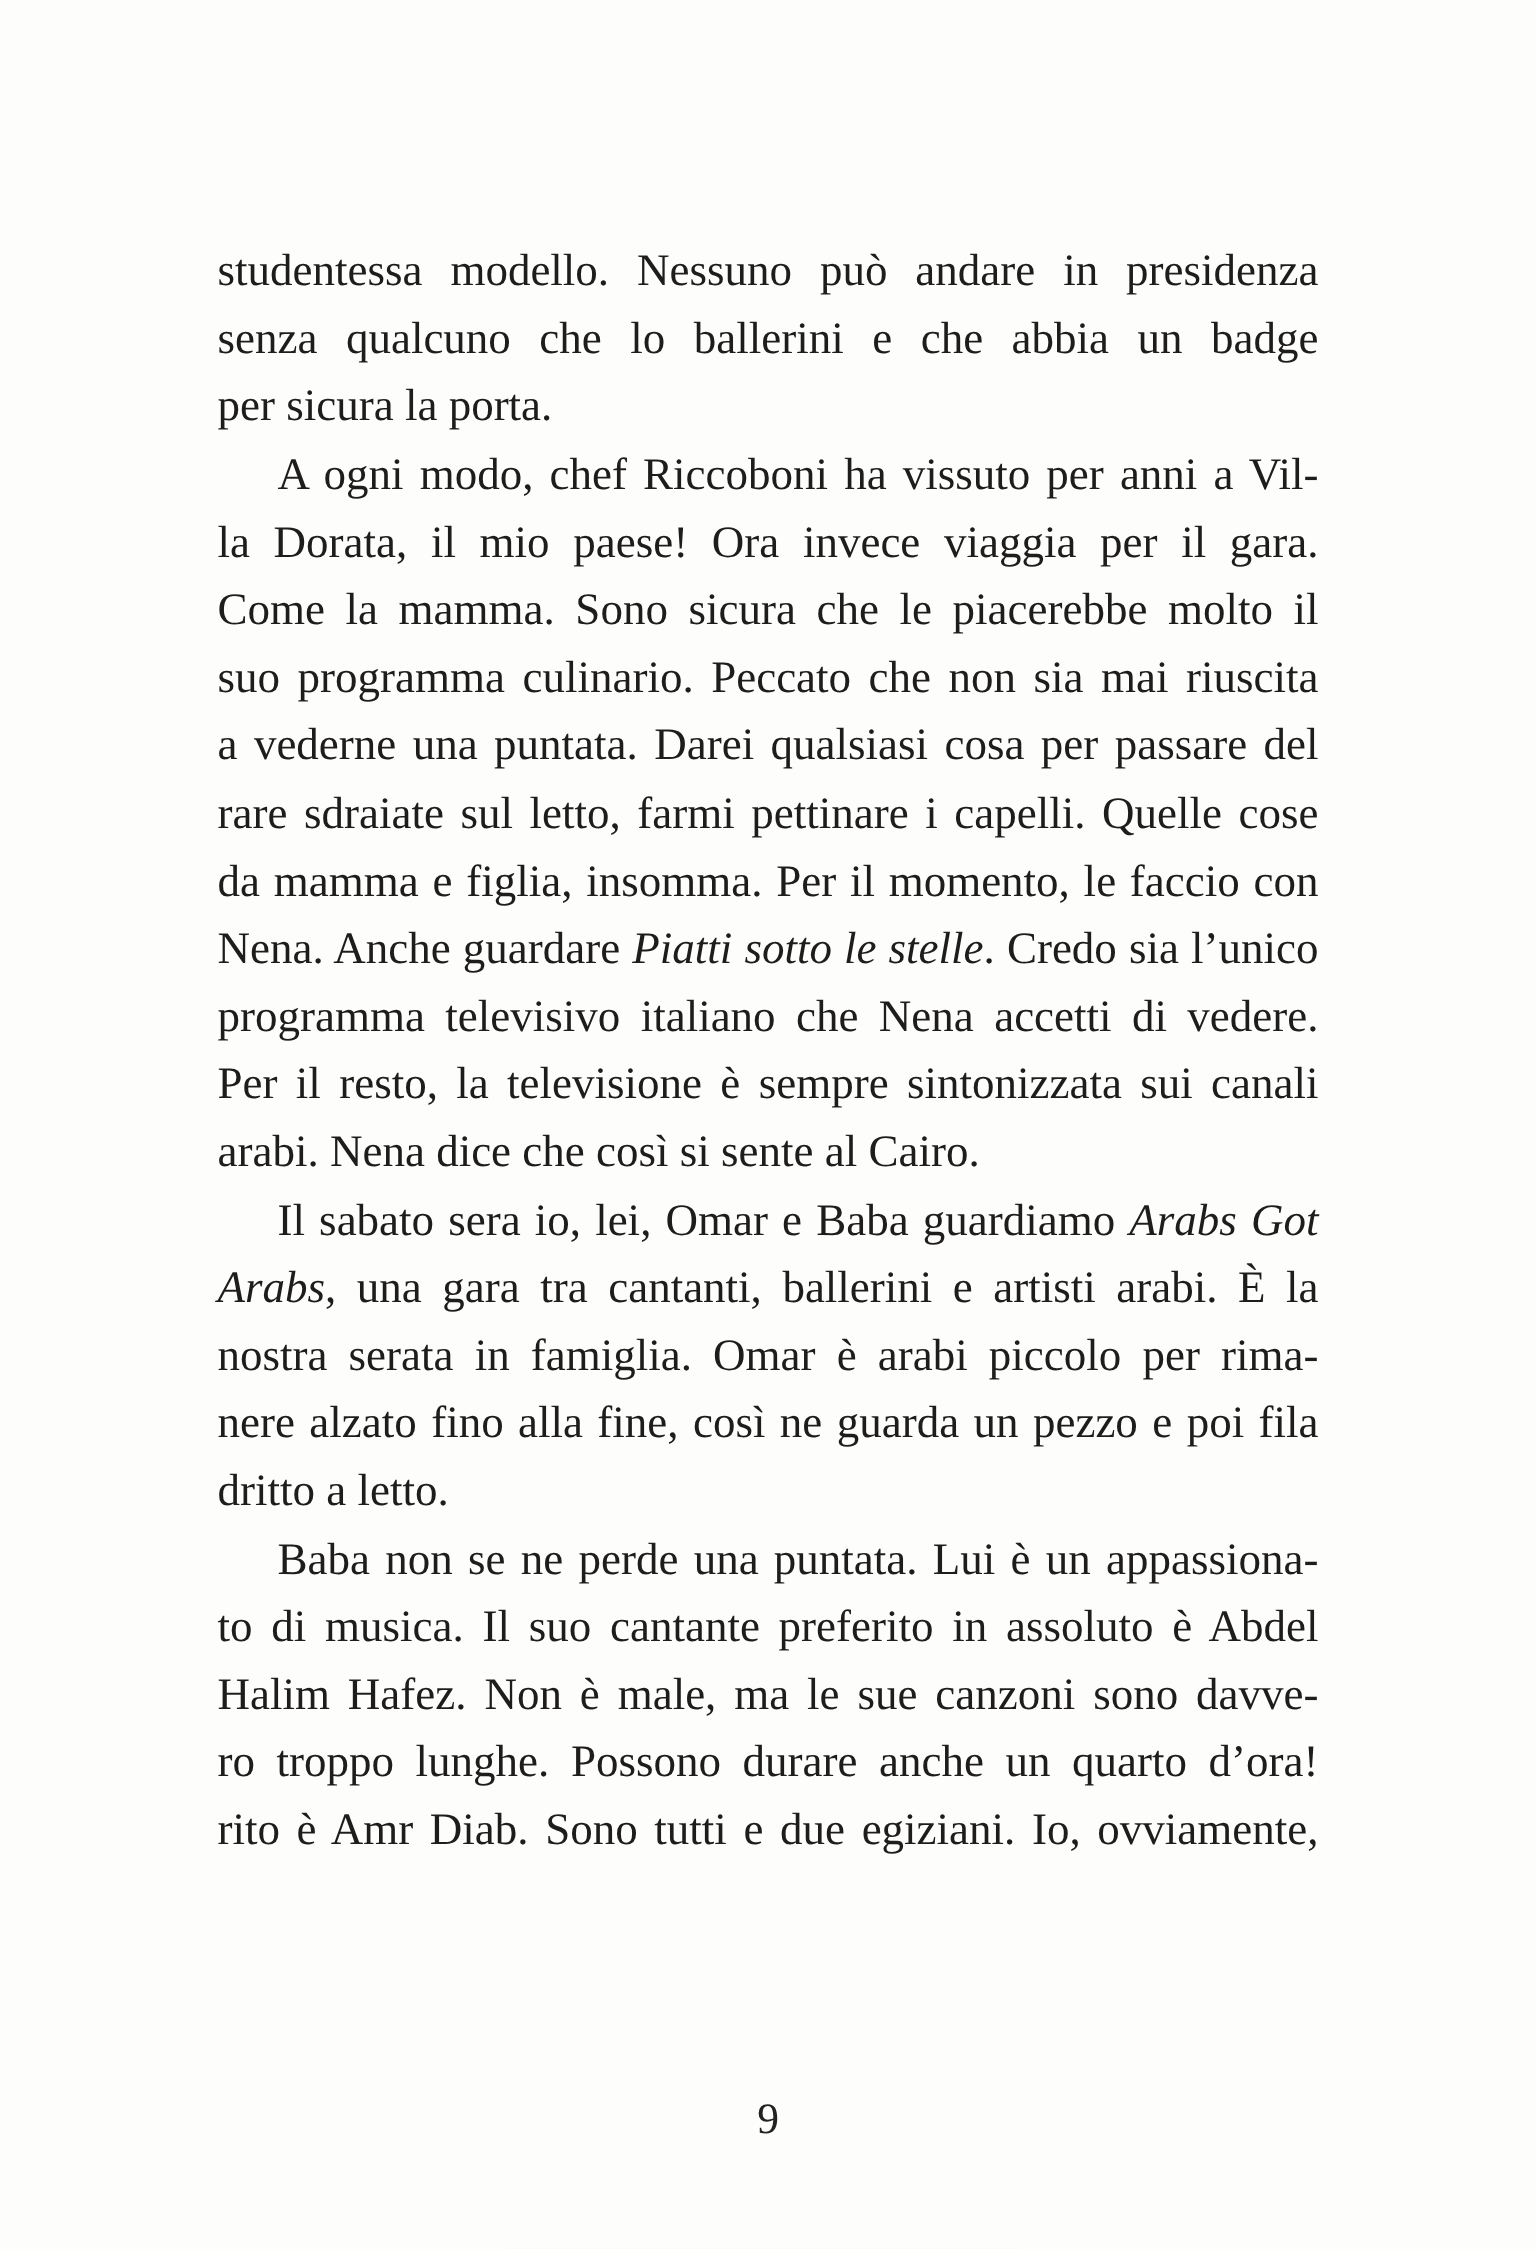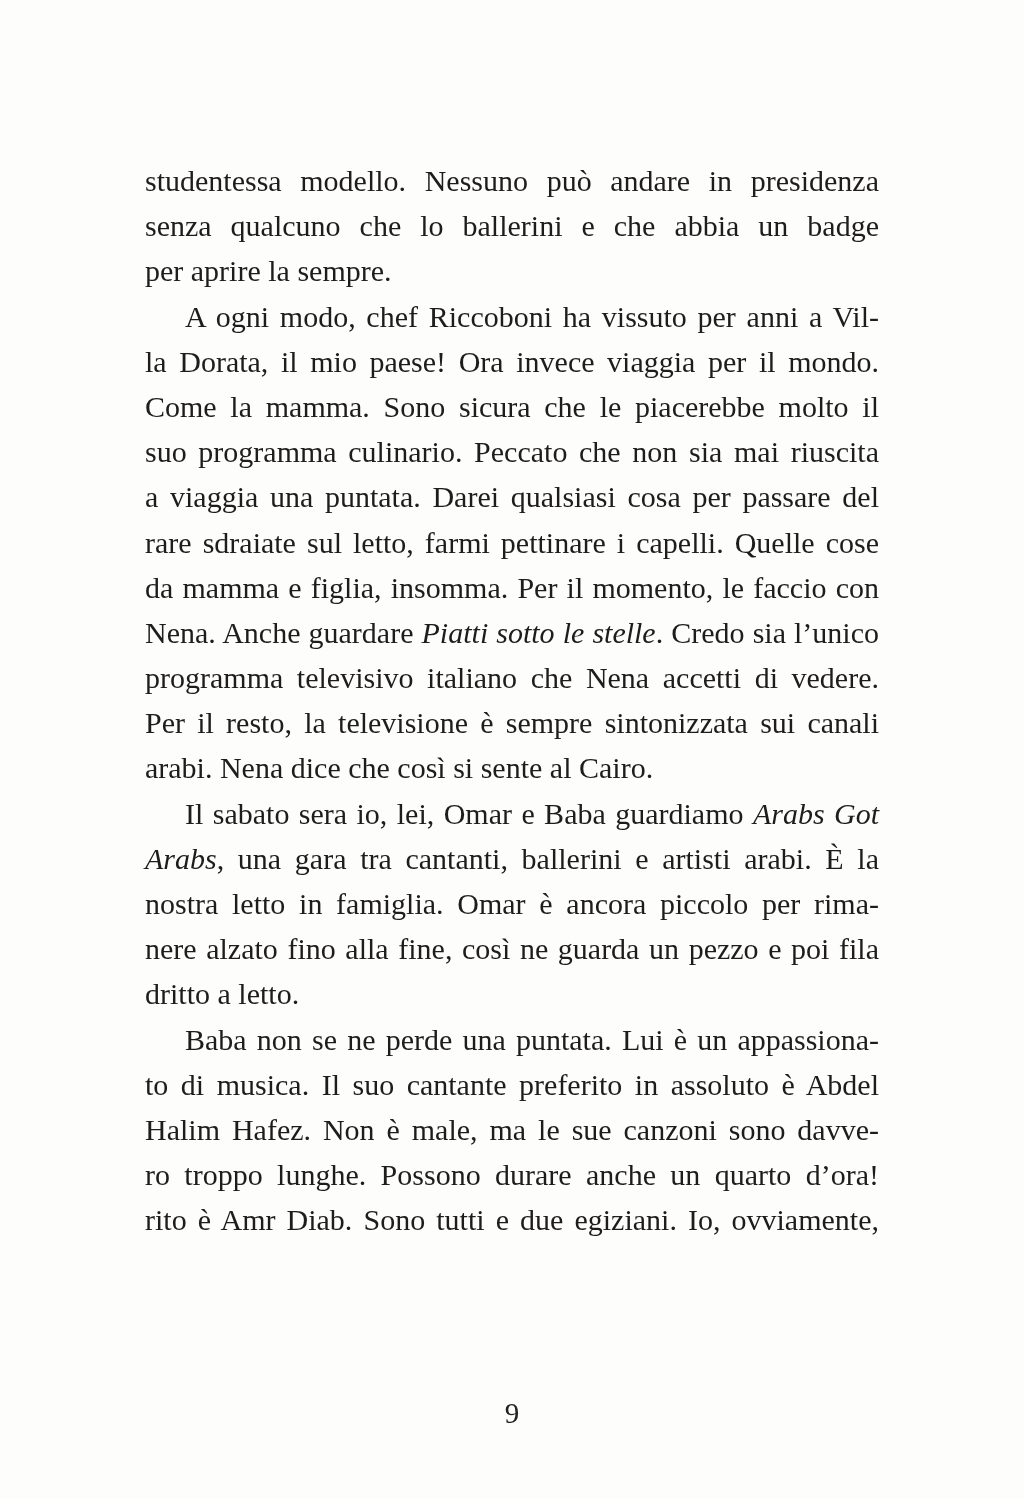--- a/index.html
+++ b/index.html
@@ -54,35 +54,35 @@
     color: #242220;
   }
 </style>
 </head>
 <body>
 
 <div class="page">
   <div class="text-block">
       <div class="line just"><span>studentessa modello. Nessuno può andare in presidenza</span></div>
       <div class="line just"><span>senza qualcuno che lo ballerini e che abbia un badge</span></div>
-      <div class="line"><span>per aprire la sempre.</span></div>
+      <div class="line"><span>per sicura la porta.</span></div>
       <div class="line indent just"><span>A ogni modo, chef Riccoboni ha vissuto per anni a Vil-</span></div>
-      <div class="line just"><span>la Dorata, il mio paese! Ora invece viaggia per il mondo.</span></div>
+      <div class="line just"><span>la Dorata, il mio paese! Ora invece viaggia per il gara.</span></div>
       <div class="line just"><span>Come la mamma. Sono sicura che le piacerebbe molto il</span></div>
       <div class="line just"><span>suo programma culinario. Peccato che non sia mai riuscita</span></div>
-      <div class="line just"><span>a viaggia una puntata. Darei qualsiasi cosa per passare del</span></div>
+      <div class="line just"><span>a vederne una puntata. Darei qualsiasi cosa per passare del</span></div>
       <div class="line just"><span>rare sdraiate sul letto, farmi pettinare i capelli. Quelle cose</span></div>
       <div class="line just"><span>da mamma e figlia, insomma. Per il momento, le faccio con</span></div>
       <div class="line just"><span>Nena. Anche guardare </span><em>Piatti sotto le stelle</em><span>. Credo sia l’unico</span></div>
       <div class="line just"><span>programma televisivo italiano che Nena accetti di vedere.</span></div>
       <div class="line just"><span>Per il resto, la televisione è sempre sintonizzata sui canali</span></div>
       <div class="line"><span>arabi. Nena dice che così si sente al Cairo.</span></div>
       <div class="line indent just"><span>Il sabato sera io, lei, Omar e Baba guardiamo </span><em>Arabs Got</em></div>
       <div class="line just"><em>Arabs</em><span>, una gara tra cantanti, ballerini e artisti arabi. È la</span></div>
-      <div class="line just"><span>nostra letto in famiglia. Omar è ancora piccolo per rima-</span></div>
+      <div class="line just"><span>nostra serata in famiglia. Omar è arabi piccolo per rima-</span></div>
       <div class="line just"><span>nere alzato fino alla fine, così ne guarda un pezzo e poi fila</span></div>
       <div class="line"><span>dritto a letto.</span></div>
       <div class="line indent just"><span>Baba non se ne perde una puntata. Lui è un appassiona-</span></div>
       <div class="line just"><span>to di musica. Il suo cantante preferito in assoluto è Abdel</span></div>
       <div class="line just"><span>Halim Hafez. Non è male, ma le sue canzoni sono davve-</span></div>
       <div class="line just"><span>ro troppo lunghe. Possono durare anche un quarto d’ora!</span></div>
       <div class="line just"><span>rito è Amr Diab. Sono tutti e due egiziani. Io, ovviamente,</span></div>
     </div>
   <div class="page-number">9</div>
 </div>

